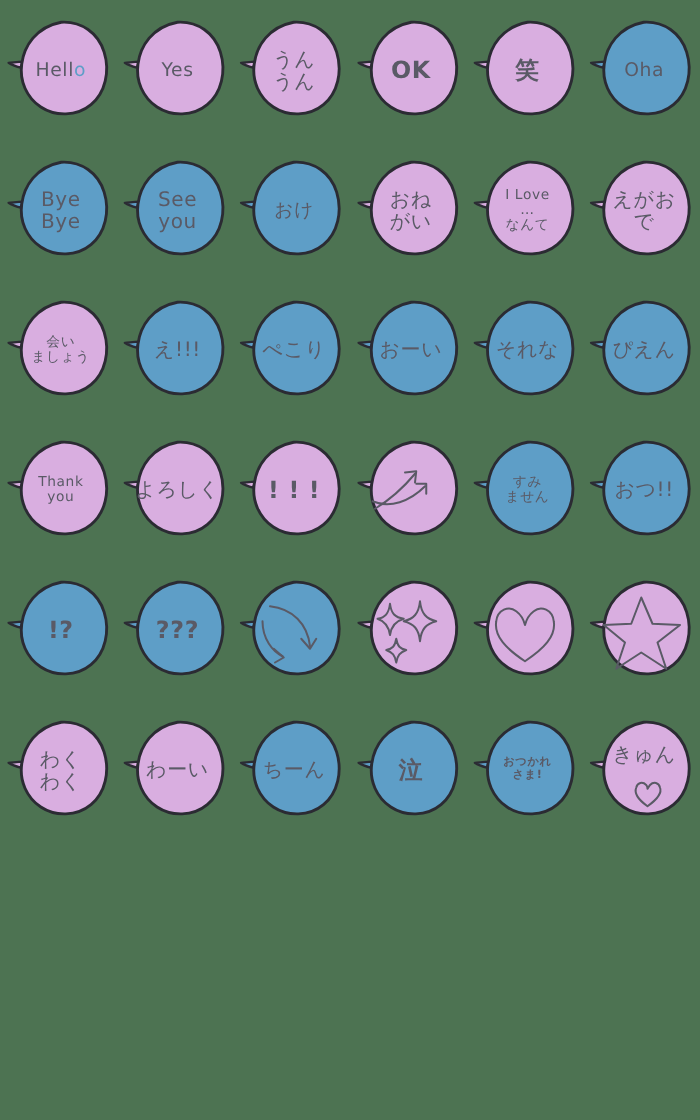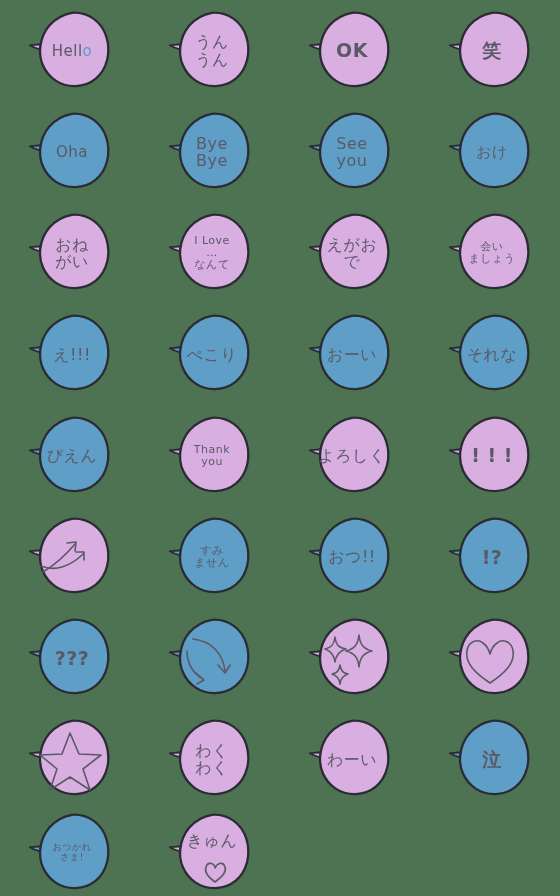--- a/index.html
+++ b/index.html
@@ -10,21 +10,21 @@
     width: 560px;
     height: 896px;
     background: #4d7352;
     font-family: "DejaVu Sans", sans-serif;
     overflow: hidden;
   }
   #grid {
     width: 560px;
     height: 896px;
     display: grid;
-    grid-template-columns: repeat(4, 1fr);
+    grid-template-columns: repeat(6, 1fr);
     grid-template-rows: repeat(8, 1fr);
   }
   .cell {
     position: relative;
     display: flex;
     align-items: center;
     justify-content: center;
   }
   .bubble-wrap {
     position: relative;
@@ -55,21 +55,21 @@
     line-height: 1.08;
     letter-spacing: 0.5px;
     pointer-events: none;
     white-space: pre-line;
     padding-left: 4px;
     box-sizing: border-box;
   }
   .label.sz-lg { font-size: 15px; }
   .label.sz-md { font-size: 16px; }
   .label.sz-sm { font-size: 11px; }
-  .label.sz-xs { font-size: 9px; }
+  .label.sz-xs { font-size: 9px; font-weight: bold; }
   .label.sz-xxl { font-size: 19px; font-weight: bold; }
   .label.up { justify-content: flex-start; padding-top: 22px; }
   .glyph-layer {
     position: absolute;
     left: 0; top: 0;
     width: 86px; height: 86px;
     pointer-events: none;
   }
 </style>
 </head>
@@ -84,20 +84,29 @@
         </svg>
         <div class="label sz-lg"><div><span>Hell</span><span style="color: rgb(94, 158, 199);">o</span></div></div>
       </div>
     </div>
     <div class="cell">
       <div class="bubble-wrap">
         <svg viewBox="-4 0 90 90">
           <path d="M 11 38 C 6 38 2 39 -1 39 C 2 41 5 42 9 43 C 10 41 10 40 11 38 Z" fill="#d9aee0" stroke="#2b2b33" stroke-width="2" stroke-linejoin="round"></path>
           <path d="M 43 5 C 60 4 74 14 79 30 C 84 46 80 64 68 74 C 56 84 38 84 26 76 C 14 68 8 54 10 40 C 12 25 22 9 43 5 Z" fill="#d9aee0" stroke="#2b2b33" stroke-width="2.4" stroke-linejoin="round"></path>
         </svg>
+        <div class="label sz-lg">Yes</div>
+      </div>
+    </div>
+    <div class="cell">
+      <div class="bubble-wrap">
+        <svg viewBox="-4 0 90 90">
+          <path d="M 11 38 C 6 38 2 39 -1 39 C 2 41 5 42 9 43 C 10 41 10 40 11 38 Z" fill="#d9aee0" stroke="#2b2b33" stroke-width="2" stroke-linejoin="round"></path>
+          <path d="M 43 5 C 60 4 74 14 79 30 C 84 46 80 64 68 74 C 56 84 38 84 26 76 C 14 68 8 54 10 40 C 12 25 22 9 43 5 Z" fill="#d9aee0" stroke="#2b2b33" stroke-width="2.4" stroke-linejoin="round"></path>
+        </svg>
         <div class="label sz-md">うん
 うん</div>
       </div>
     </div>
     <div class="cell">
       <div class="bubble-wrap">
         <svg viewBox="-4 0 90 90">
           <path d="M 11 38 C 6 38 2 39 -1 39 C 2 41 5 42 9 43 C 10 41 10 40 11 38 Z" fill="#d9aee0" stroke="#2b2b33" stroke-width="2" stroke-linejoin="round"></path>
           <path d="M 43 5 C 60 4 74 14 79 30 C 84 46 80 64 68 74 C 56 84 38 84 26 76 C 14 68 8 54 10 40 C 12 25 22 9 43 5 Z" fill="#d9aee0" stroke="#2b2b33" stroke-width="2.4" stroke-linejoin="round"></path>
         </svg>
@@ -388,20 +397,29 @@
         </svg>
         <div class="label sz-md">わーい</div>
       </div>
     </div>
     <div class="cell">
       <div class="bubble-wrap">
         <svg viewBox="-4 0 90 90">
           <path d="M 11 38 C 6 38 2 39 -1 39 C 2 41 5 42 9 43 C 10 41 10 40 11 38 Z" fill="#5e9ec7" stroke="#2b2b33" stroke-width="2" stroke-linejoin="round"></path>
           <path d="M 43 5 C 60 4 74 14 79 30 C 84 46 80 64 68 74 C 56 84 38 84 26 76 C 14 68 8 54 10 40 C 12 25 22 9 43 5 Z" fill="#5e9ec7" stroke="#2b2b33" stroke-width="2.4" stroke-linejoin="round"></path>
         </svg>
+        <div class="label sz-md">ちーん</div>
+      </div>
+    </div>
+    <div class="cell">
+      <div class="bubble-wrap">
+        <svg viewBox="-4 0 90 90">
+          <path d="M 11 38 C 6 38 2 39 -1 39 C 2 41 5 42 9 43 C 10 41 10 40 11 38 Z" fill="#5e9ec7" stroke="#2b2b33" stroke-width="2" stroke-linejoin="round"></path>
+          <path d="M 43 5 C 60 4 74 14 79 30 C 84 46 80 64 68 74 C 56 84 38 84 26 76 C 14 68 8 54 10 40 C 12 25 22 9 43 5 Z" fill="#5e9ec7" stroke="#2b2b33" stroke-width="2.4" stroke-linejoin="round"></path>
+        </svg>
         <div class="label sz-xxl">泣</div>
       </div>
     </div>
     <div class="cell">
       <div class="bubble-wrap">
         <svg viewBox="-4 0 90 90">
           <path d="M 11 38 C 6 38 2 39 -1 39 C 2 41 5 42 9 43 C 10 41 10 40 11 38 Z" fill="#5e9ec7" stroke="#2b2b33" stroke-width="2" stroke-linejoin="round"></path>
           <path d="M 43 5 C 60 4 74 14 79 30 C 84 46 80 64 68 74 C 56 84 38 84 26 76 C 14 68 8 54 10 40 C 12 25 22 9 43 5 Z" fill="#5e9ec7" stroke="#2b2b33" stroke-width="2.4" stroke-linejoin="round"></path>
         </svg>
         <div class="label sz-xs">おつかれ

